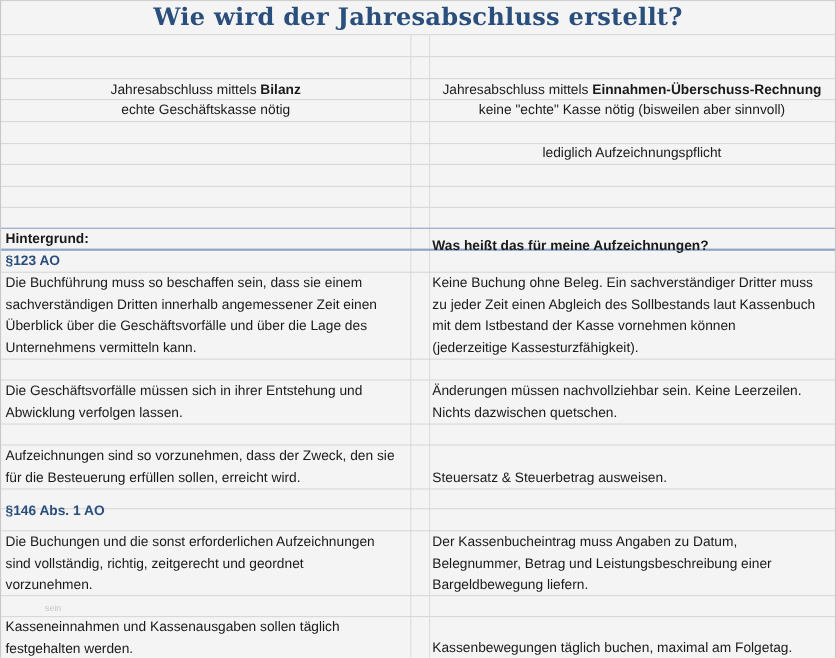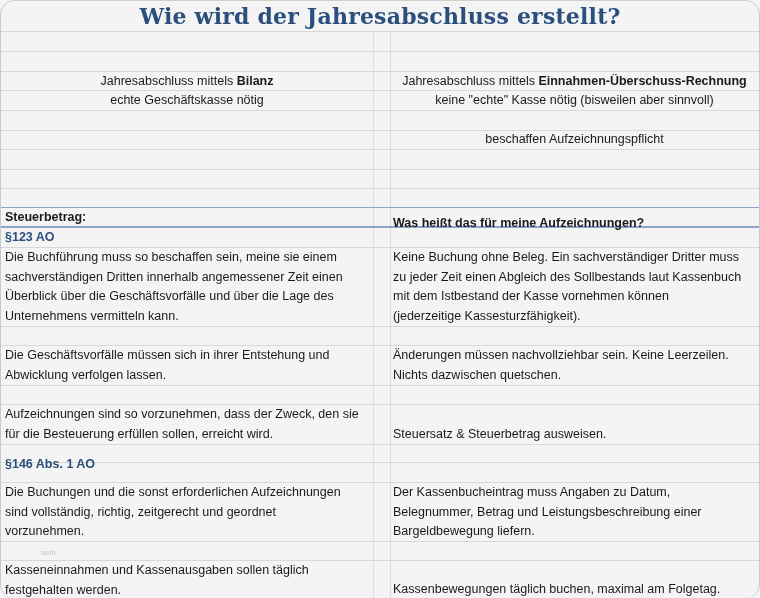--- a/index.html
+++ b/index.html
@@ -8,21 +8,20 @@
     background: #f4f4f4;
     font-family: "Liberation Sans", sans-serif;
     color: #1a1a1a;
     position: relative;
   }
   .sheet {
     position: absolute; left: 0; top: 0; width: 758px; height: 598px;
     border-left: 1px solid #c8c8c8; border-right: 1px solid #c8c8c8;
     border-top: 1px solid #d0d0d0;
     background: #f4f4f4;
-    border-radius: 15px;
   }
   .vline { position: absolute; top: 31px; bottom: 0; width: 1px; background: #dcdcdc; }
   .row {
     position: absolute; left: 0; width: 758px;
     border-bottom: 1px solid #d8d8d8;
     box-sizing: border-box;
   }
   .title {
     position: absolute; left: 0; top: 0; width: 758px; height: 31px;
     border-bottom: 1px solid #d8d8d8; box-sizing: border-box;
@@ -78,27 +77,27 @@
   <div class="row" style="top:541px;height:19px"></div>
 
   <div class="cell lc center" style="top:51px">
     <span>Jahresabschluss mittels </span><b>Bilanz</b>
   </div>
   <div class="cell rc center" style="top:51px">
     <span>Jahresabschluss mittels </span><b>Einnahmen-Überschuss-Rechnung</b>
   </div>
   <div class="cell lc center" style="top:90px">echte Geschäftskasse nötig</div>
   <div class="cell rc center" style="top:90px">keine "echte" Kasse nötig (bisweilen aber sinnvoll)</div>
-  <div class="cell rc center" style="top:129px">beschaffen Aufzeichnungspflicht</div>
+  <div class="cell rc center" style="top:129px">lediglich Aufzeichnungspflicht</div>
 
-  <div class="cell left bold" style="top:207px">Steuerbetrag:</div>
+  <div class="cell left bold" style="top:207px">Hintergrund:</div>
   <div class="cell right bold" style="top:213px">Was heißt das für meine Aufzeichnungen?</div>
 
   <div class="cell left section" style="top:227px">§123 AO</div>
-  <div class="cell left" style="top:247px">Die Buchführung muss so beschaffen sein, meine sie einem
+  <div class="cell left" style="top:247px">Die Buchführung muss so beschaffen sein, dass sie einem
 sachverständigen Dritten innerhalb angemessener Zeit einen
 Überblick über die Geschäftsvorfälle und über die Lage des
 Unternehmens vermitteln kann.</div>
   <div class="cell right" style="top:247px">Keine Buchung ohne Beleg. Ein sachverständiger Dritter muss
 zu jeder Zeit einen Abgleich des Sollbestands laut Kassenbuch
 mit dem Istbestand der Kasse vornehmen können
 (jederzeitige Kassesturzfähigkeit).</div>
   <div class="cell left" style="top:345px">Die Geschäftsvorfälle müssen sich in ihrer Entstehung und
 Abwicklung verfolgen lassen.</div>
   <div class="cell left" style="top:404px">Aufzeichnungen sind so vorzunehmen, dass der Zweck, den sie

